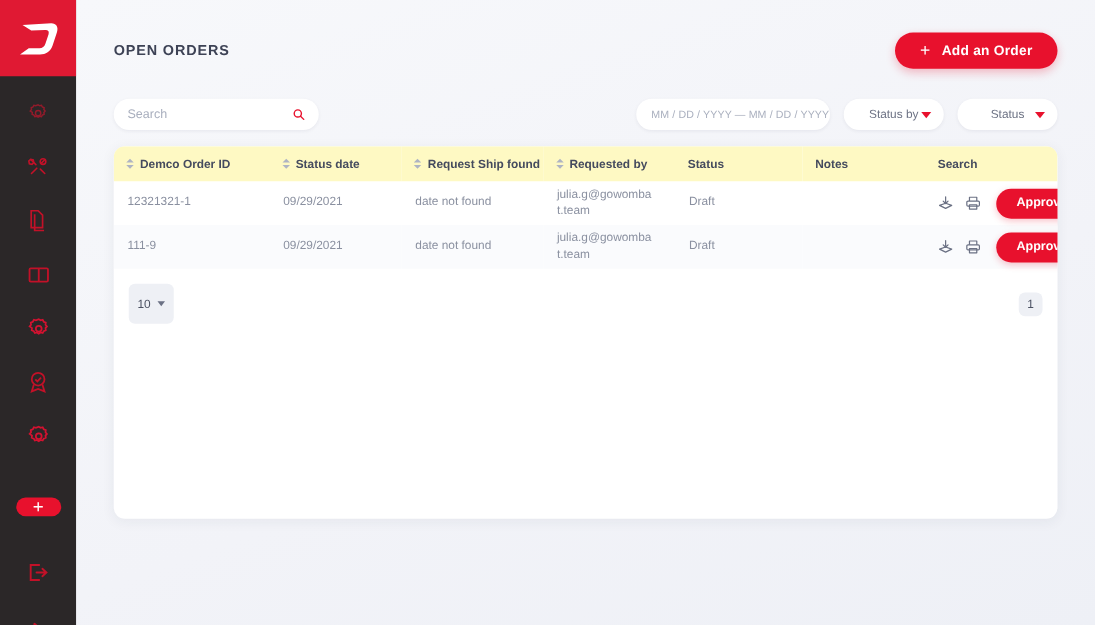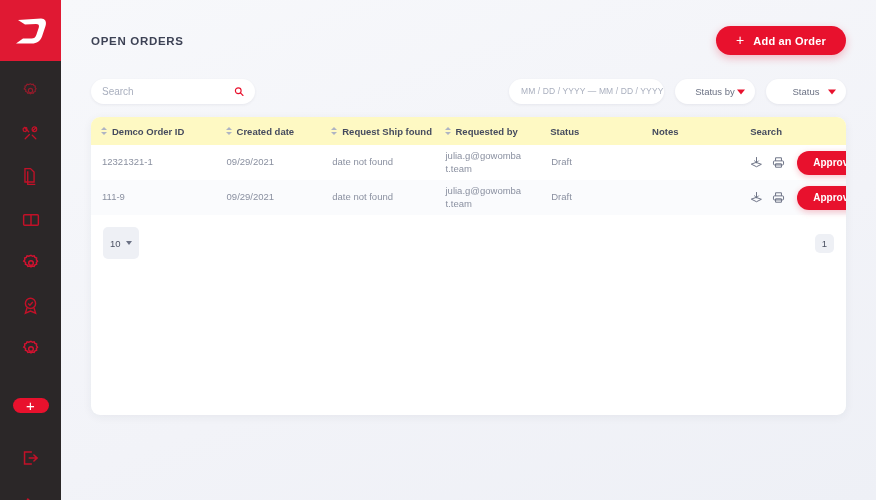--- a/index.html
+++ b/index.html
@@ -336,21 +336,21 @@
                   </span>
                 <span>Demco Order ID</span>
               </span>
             </th>
             <th>
               <span class="th-inner">
                 <span class="sort-ico">
                     <i class="up"></i>
                     <i class="dn"></i>
                   </span>
-                <span>Created date</span>
+                <span>Status date</span>
               </span>
             </th>
             <th>
               <span class="th-inner">
                 <span class="sort-ico">
                     <i class="up"></i>
                     <i class="dn"></i>
                   </span>
                 <span>Request Ship found</span>
               </span>

